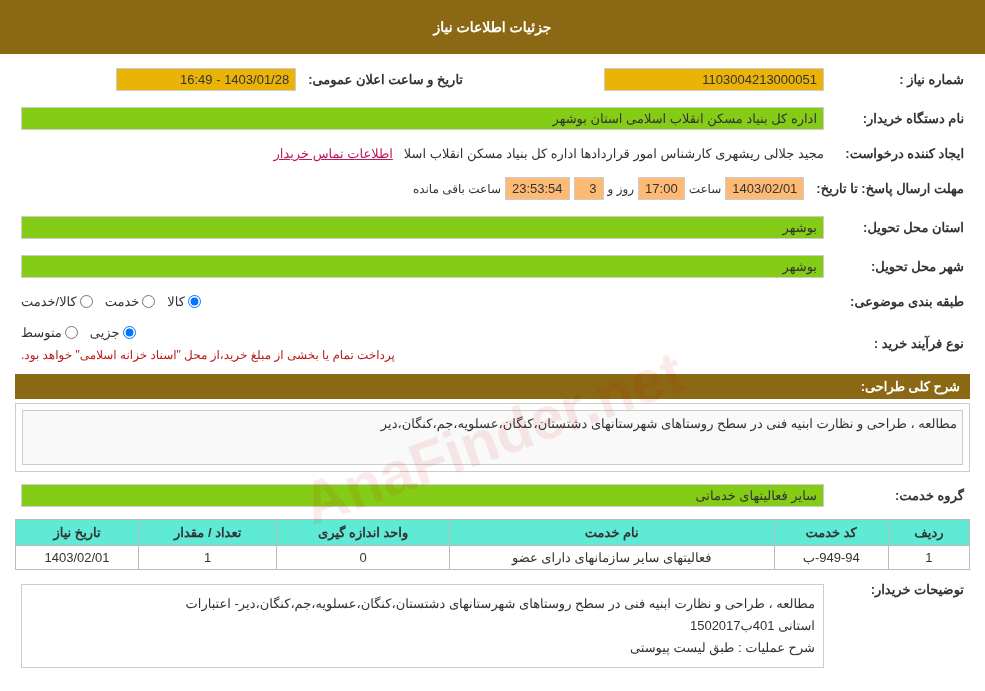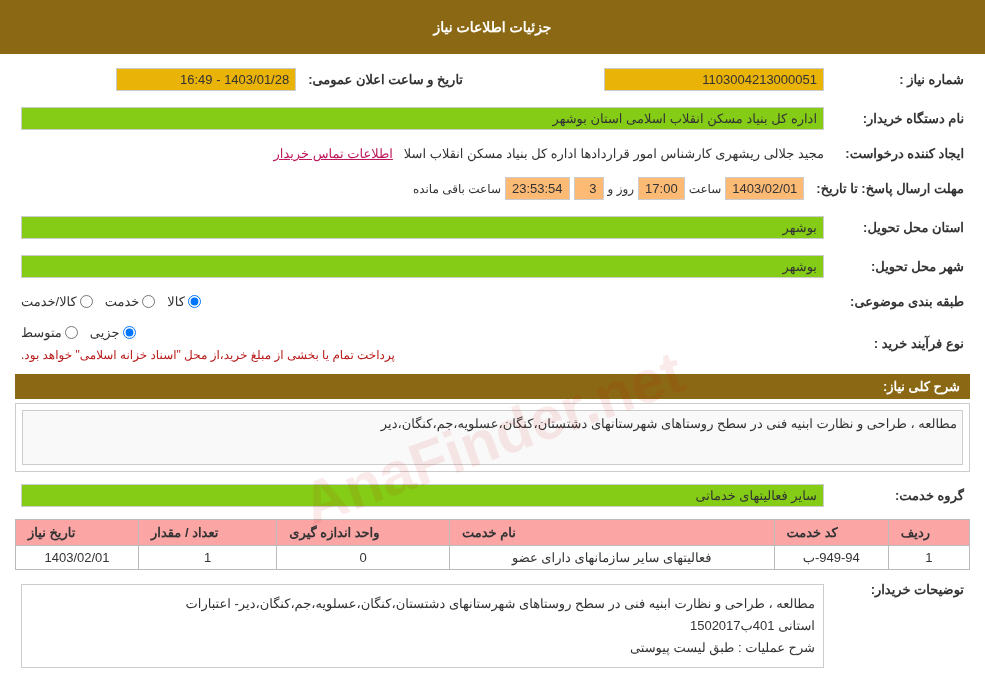--- a/index.html
+++ b/index.html
@@ -100,24 +100,24 @@
       min-height: 55px;
       text-align: right;
       resize: none;
     }
     .data-table {
       width: 100%;
       border-collapse: collapse;
       margin: 6px 0;
     }
     .data-table th {
-      background: #fca5a5;
+      background: #5eead4;
       border: 1px solid #bbb;
       padding: 5px 12px;
-      text-align: left;
+      text-align: center;
       font-weight: bold;
     }
     .data-table td {
       border: 1px solid #bbb;
       padding: 4px 8px;
       text-align: center;
     }
     .data-table tr:nth-child(even) td { background: #f5f5f5; }
     .description-box {
       border: 1px solid #ccc;
@@ -299,21 +299,21 @@
               </div>
             </div>
             <div class="notice-text">پرداخت تمام یا بخشی از مبلغ خرید،از محل "اسناد خزانه اسلامی" خواهد بود.</div>
           </div>
         </td>
       </tr>
     </tbody>
       </table>
 
     <div class="section-divider">
-      <span>شرح کلی نیاز:</span>
+      <span>شرح کلی طراحی:</span>
     </div>
     <div style="border:1px solid #ccc; padding:6px; margin-bottom:8px; position:relative;">
       <div class="watermark">AnaFinder.net</div>
       <div class="textarea-box">مطالعه ، طراحی و نظارت ابنیه فنی در سطح روستاهای شهرستانهای دشتستان،کنگان،عسلویه،جم،کنگان،دیر</div>
     </div>
 
 
     <table class="section-table">
       <tbody>
           <tr>

